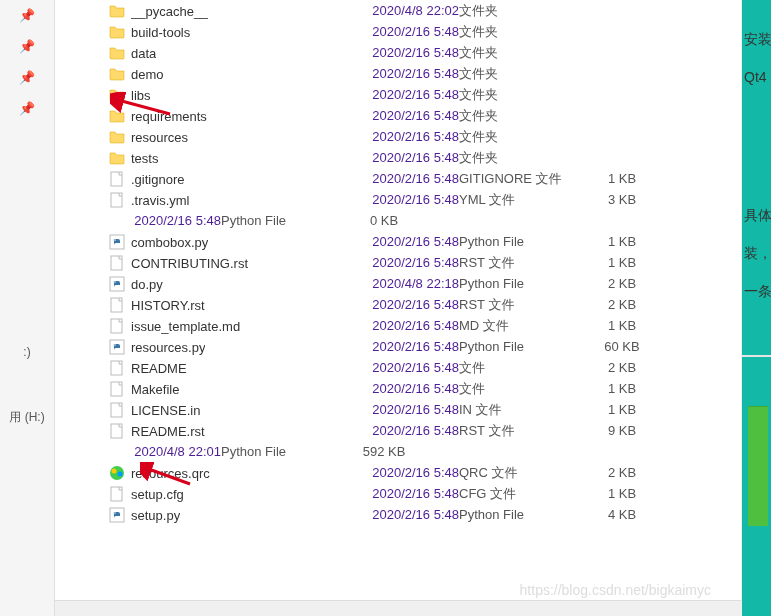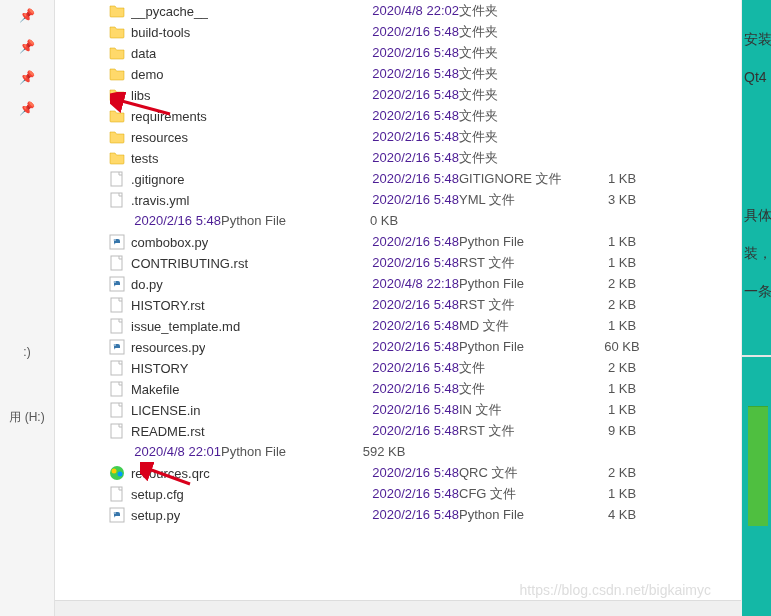--- a/index.html
+++ b/index.html
@@ -361,21 +361,21 @@
         <div class="col-size">60 KB</div>
       </div>
       <div class="row">
         <div class="col-name">
           <span class="icon">
             <svg width="16" height="16">
               <rect x="2" y="1" width="11" height="14" fill="#fff" stroke="#bbb"></rect>
               <polyline points="10,1 10,4 13,4" fill="none" stroke="#bbb"></polyline>
             </svg>
           </span>
-          <span class="name-text">HISTORY</span>
+          <span class="name-text">README</span>
         </div>
         <div class="col-date">2020/2/16 5:48</div>
         <div class="col-type">文件</div>
         <div class="col-size">2 KB</div>
       </div>
       <div class="row">
         <div class="col-name">
           <span class="icon">
             <svg width="16" height="16">
               <rect x="2" y="1" width="11" height="14" fill="#fff" stroke="#bbb"></rect>

